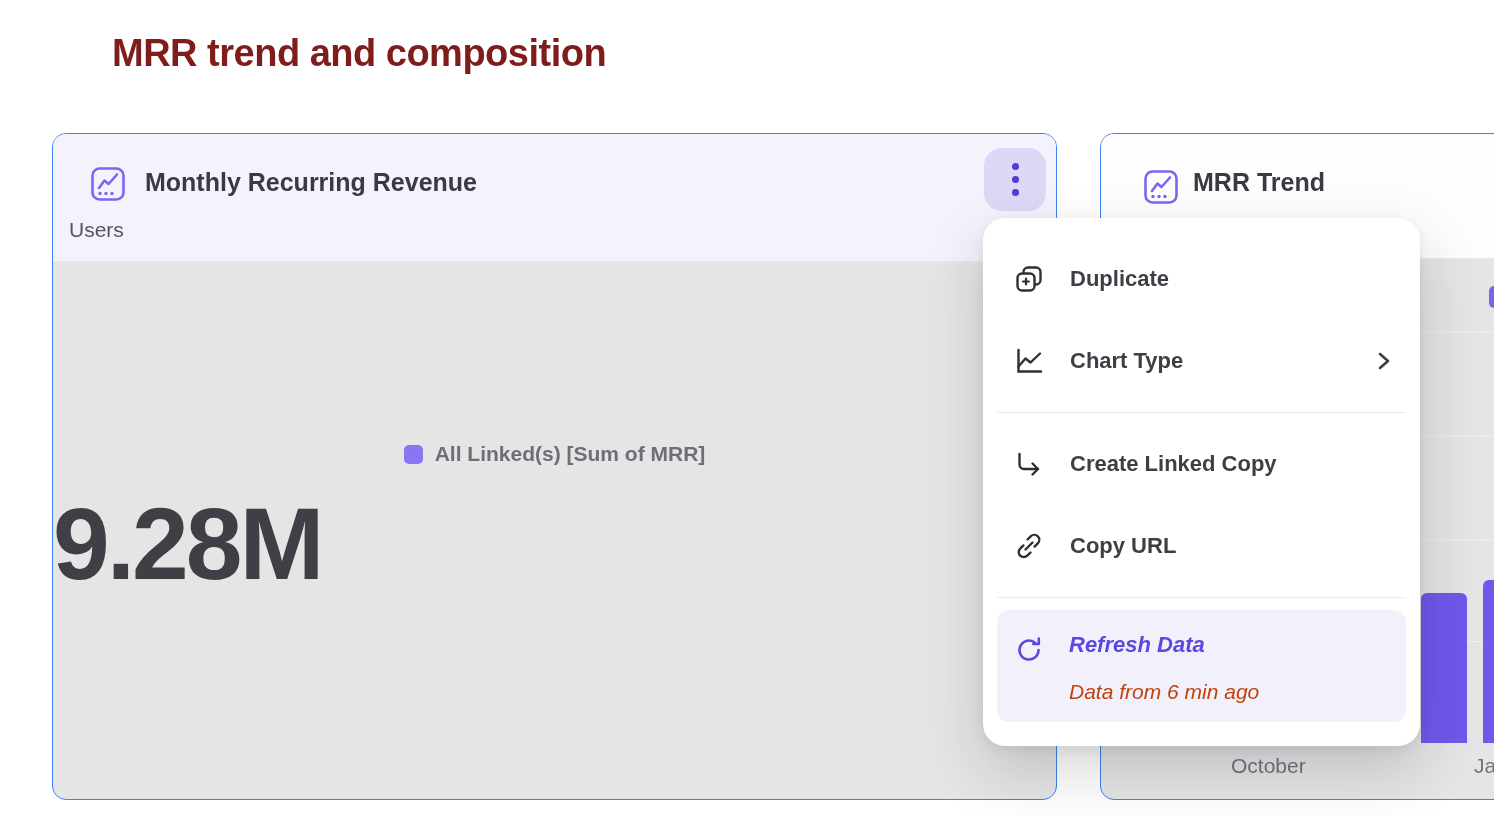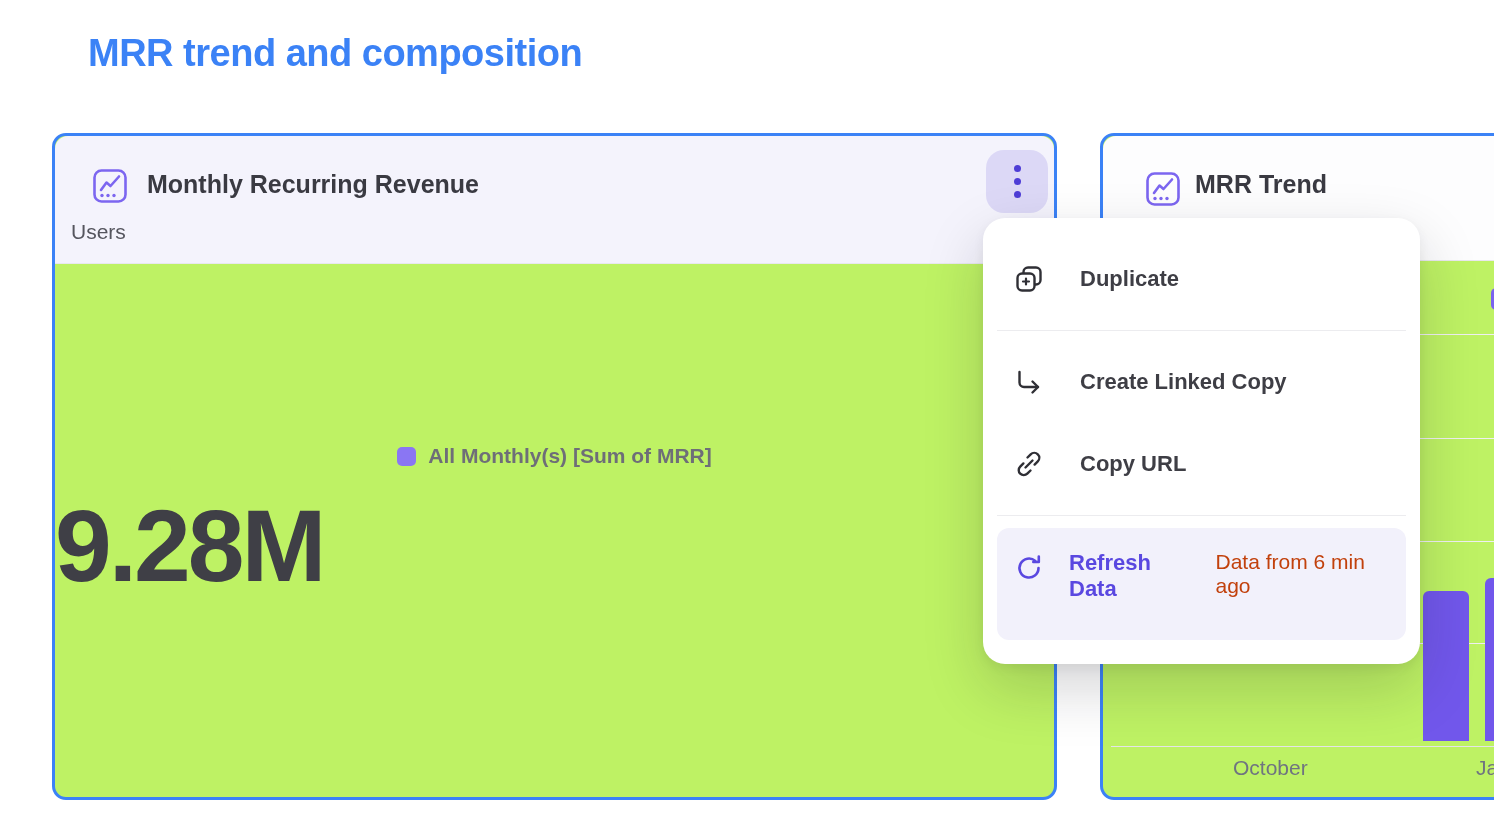--- a/index.html
+++ b/index.html
@@ -2,27 +2,27 @@
 <html><head>
 <meta charset="utf-8">
 <style>
   * { margin:0; padding:0; box-sizing:border-box; }
   html,body { width:1494px; height:816px; }
   body {
     position:relative; overflow:hidden; background:#ffffff;
     font-family:"Liberation Sans", sans-serif; color:#3a3a42;
   }
   .page-title {
-    position:absolute; left:88px; top:32px;
-    font-size:38px; font-weight:800; letter-spacing:-0.5px; color:#3b82f6;
+    position:absolute; left:112px; top:32px;
+    font-size:38px; font-weight:800; letter-spacing:-0.5px; color:#7f1d1d;
   }
   
   .card {
-    position:absolute; background:#bef264;
-    border:3px solid #3b82f6; border-radius:14px;
+    position:absolute; background:#e5e5e5;
+    border:1px solid #3b82f6; border-radius:14px;
   }
   .card-mrr { left:52px; top:133px; width:1005px; height:667px; }
   .card-trend { left:1100px; top:133px; width:460px; height:667px; }
   .card-header {
     position:relative; height:128px;
     border-bottom:1px solid #e9e8ee; border-radius:13px 13px 0 0;
   }
   .card-mrr .card-header { background:#f4f3fc; }
   .card-trend .card-header { height:125px; background:#fdfdfe; }
   .chart-badge { position:absolute; left:36px; top:31px; width:38px; height:38px; }
@@ -70,33 +70,33 @@
   .x-label { position:absolute; top:620px; font-size:21px; color:#6f7480; }
   .x-label.l0 { left:130px; width:150px; text-align:left; }
   .x-label.l1 { left:373px; }
   
   .context-menu {
     position:absolute; left:983px; top:218px; width:437px;
     background:#fff; border-radius:22px; padding:20px 0 24px 0;
     box-shadow:0 24px 60px rgba(23,23,35,.18), 0 4px 12px rgba(0,0,0,.06);
   }
   .menu-item {
-    height:82px; display:flex; align-items:center; gap:35px;
+    height:82px; display:flex; align-items:center; gap:25px;
     padding:0 26px 0 30px; cursor:pointer;
   }
   .menu-item .mi-icon { width:32px; height:32px; flex:0 0 32px; display:flex; align-items:center; }
   .menu-item .mi-label { font-size:22px; font-weight:600; color:#3e3e45; }
   .menu-item .mi-spacer { flex:1; }
   .menu-divider { height:1px; background:#ececef; margin:10px 14px; }
   .menu-refresh {
     margin:12px 14px 0 14px; height:112px; border-radius:12px; background:#f2f1fb;
     display:flex; align-items:flex-start; gap:24px; padding:22px 16px 0 16px; cursor:pointer;
   }
   .menu-refresh .mi-icon { width:32px; height:32px; flex:0 0 32px; margin-top:2px; }
-  .refresh-texts { display:flex; flex-direction:row; gap:22px; }
+  .refresh-texts { display:flex; flex-direction:column; gap:22px;font-style:italic; }
   .refresh-label { font-size:22px; font-weight:700; color:#5a48e0; }
   .refresh-sub { font-size:21px; font-weight:400; color:#c2410c; }
   svg { display:block; }
 </style>
 </head>
 <body>
 
 <h1 class="page-title">MRR trend and composition</h1>
 
 <section class="card card-mrr">
@@ -116,21 +116,21 @@
       <span class="kebab-dots">
           <span></span>
           <span></span>
           <span></span>
         </span>
     </button>
   </header>
   <div class="kpi-body"></div>
   <div class="legend-row">
     <span class="legend-swatch"></span>
-    <span class="legend-label">All Monthly(s) [Sum of MRR]</span>
+    <span class="legend-label">All Linked(s) [Sum of MRR]</span>
   </div>
   <div class="kpi-value">9.28M</div>
 </section>
 
 <section class="card card-trend">
   <header class="card-header">
     <span class="chart-badge">
       <svg width="38" height="38" viewBox="0 0 38 38" fill="none">
         <rect x="3.5" y="3.5" width="31" height="31" rx="7" stroke="#7c66f0" stroke-width="2.6"></rect>
         <path d="M10 23 L15.5 15.5 L19.5 19 L28 9.5" stroke="#7c66f0" stroke-width="2.6" stroke-linecap="round" stroke-linejoin="round"></path>
@@ -159,20 +159,35 @@
     <span class="mi-icon">
       <svg width="32" height="32" viewBox="0 0 32 32" fill="none">
         <rect x="10.5" y="4.5" width="17" height="17" rx="4.5" stroke="#2f2f35" stroke-width="2.4"></rect>
         <rect x="4.5" y="10.5" width="17" height="17" rx="4.5" fill="#fff" stroke="#2f2f35" stroke-width="2.4"></rect>
         <path d="M13 15.5 v6 M10 18.5 h6" stroke="#2f2f35" stroke-width="2.2" stroke-linecap="round"></path>
       </svg>
     </span>
     <span class="mi-label">Duplicate</span>
   </div>
 
+  <div class="menu-item">
+    <span class="mi-icon">
+      <svg width="32" height="32" viewBox="0 0 32 32" fill="none">
+        <path d="M5.5 5 V26.5 H28" stroke="#2f2f35" stroke-width="2.4" stroke-linecap="round"></path>
+        <path d="M5.5 21.5 L12.5 13.5 L17.5 17.5 L27 8.5" stroke="#2f2f35" stroke-width="2.4" stroke-linecap="round" stroke-linejoin="round"></path>
+      </svg>
+    </span>
+    <span class="mi-label">Chart Type</span>
+    <span class="mi-spacer"></span>
+    <span>
+      <svg width="20" height="24" viewBox="0 0 20 24" fill="none">
+        <path d="M6 5 L14 12 L6 19" stroke="#3e3e45" stroke-width="2.6" stroke-linecap="round" stroke-linejoin="round"></path>
+      </svg>
+    </span>
+  </div>
 
   <div class="menu-divider"></div>
 
   <div class="menu-item">
     <span class="mi-icon">
       <svg width="32" height="32" viewBox="0 0 32 32" fill="none">
         <path d="M6.5 6 v10.5 a4.5 4.5 0 0 0 4.5 4.5 h14" stroke="#2f2f35" stroke-width="2.4" stroke-linecap="round" stroke-linejoin="round"></path>
         <path d="M19.5 15.5 l5.5 5.5 -5.5 5.5" stroke="#2f2f35" stroke-width="2.4" stroke-linecap="round" stroke-linejoin="round"></path>
       </svg>
     </span>

